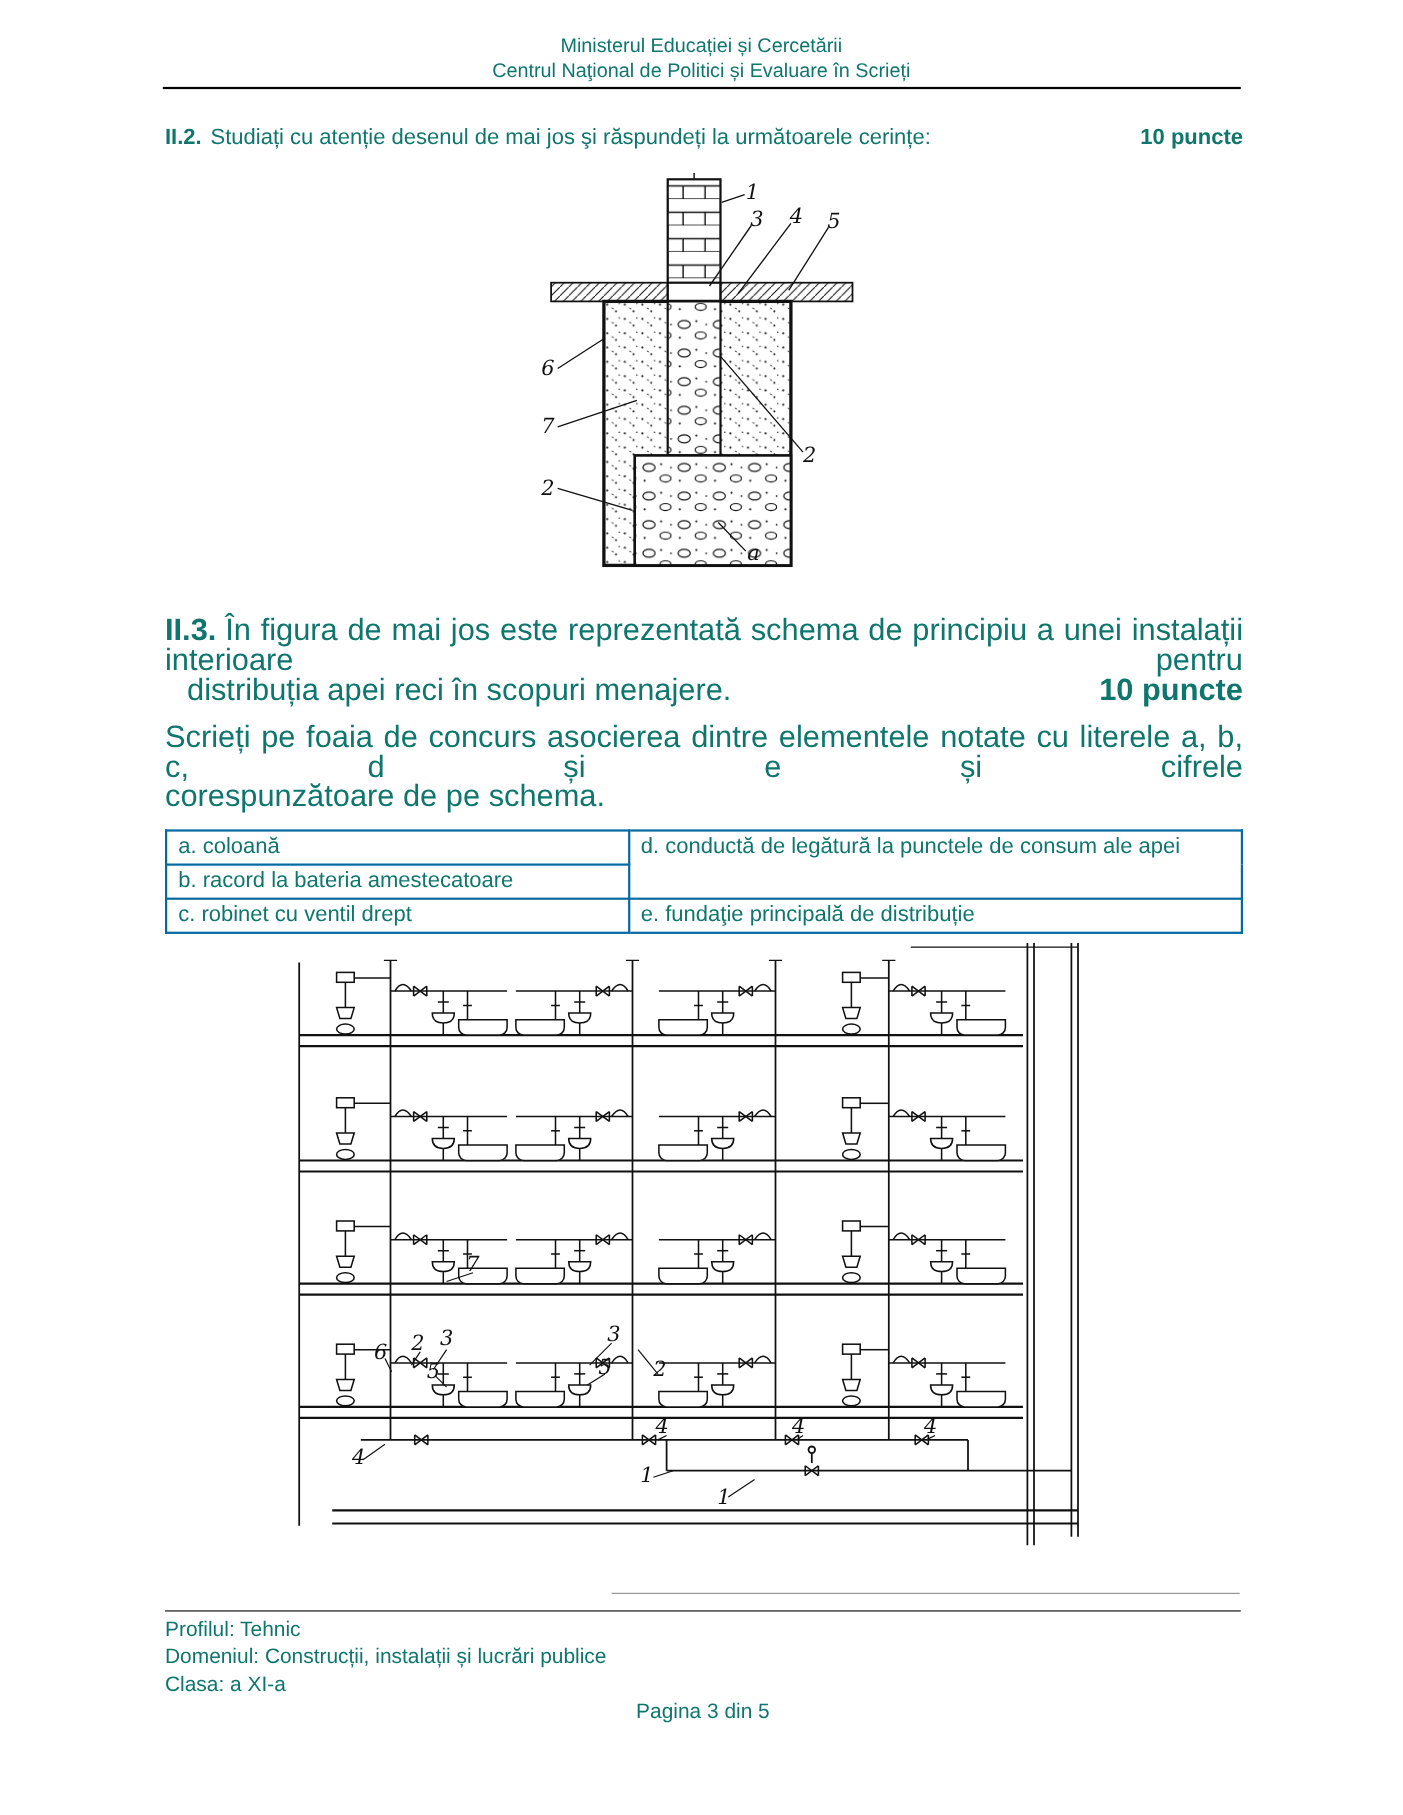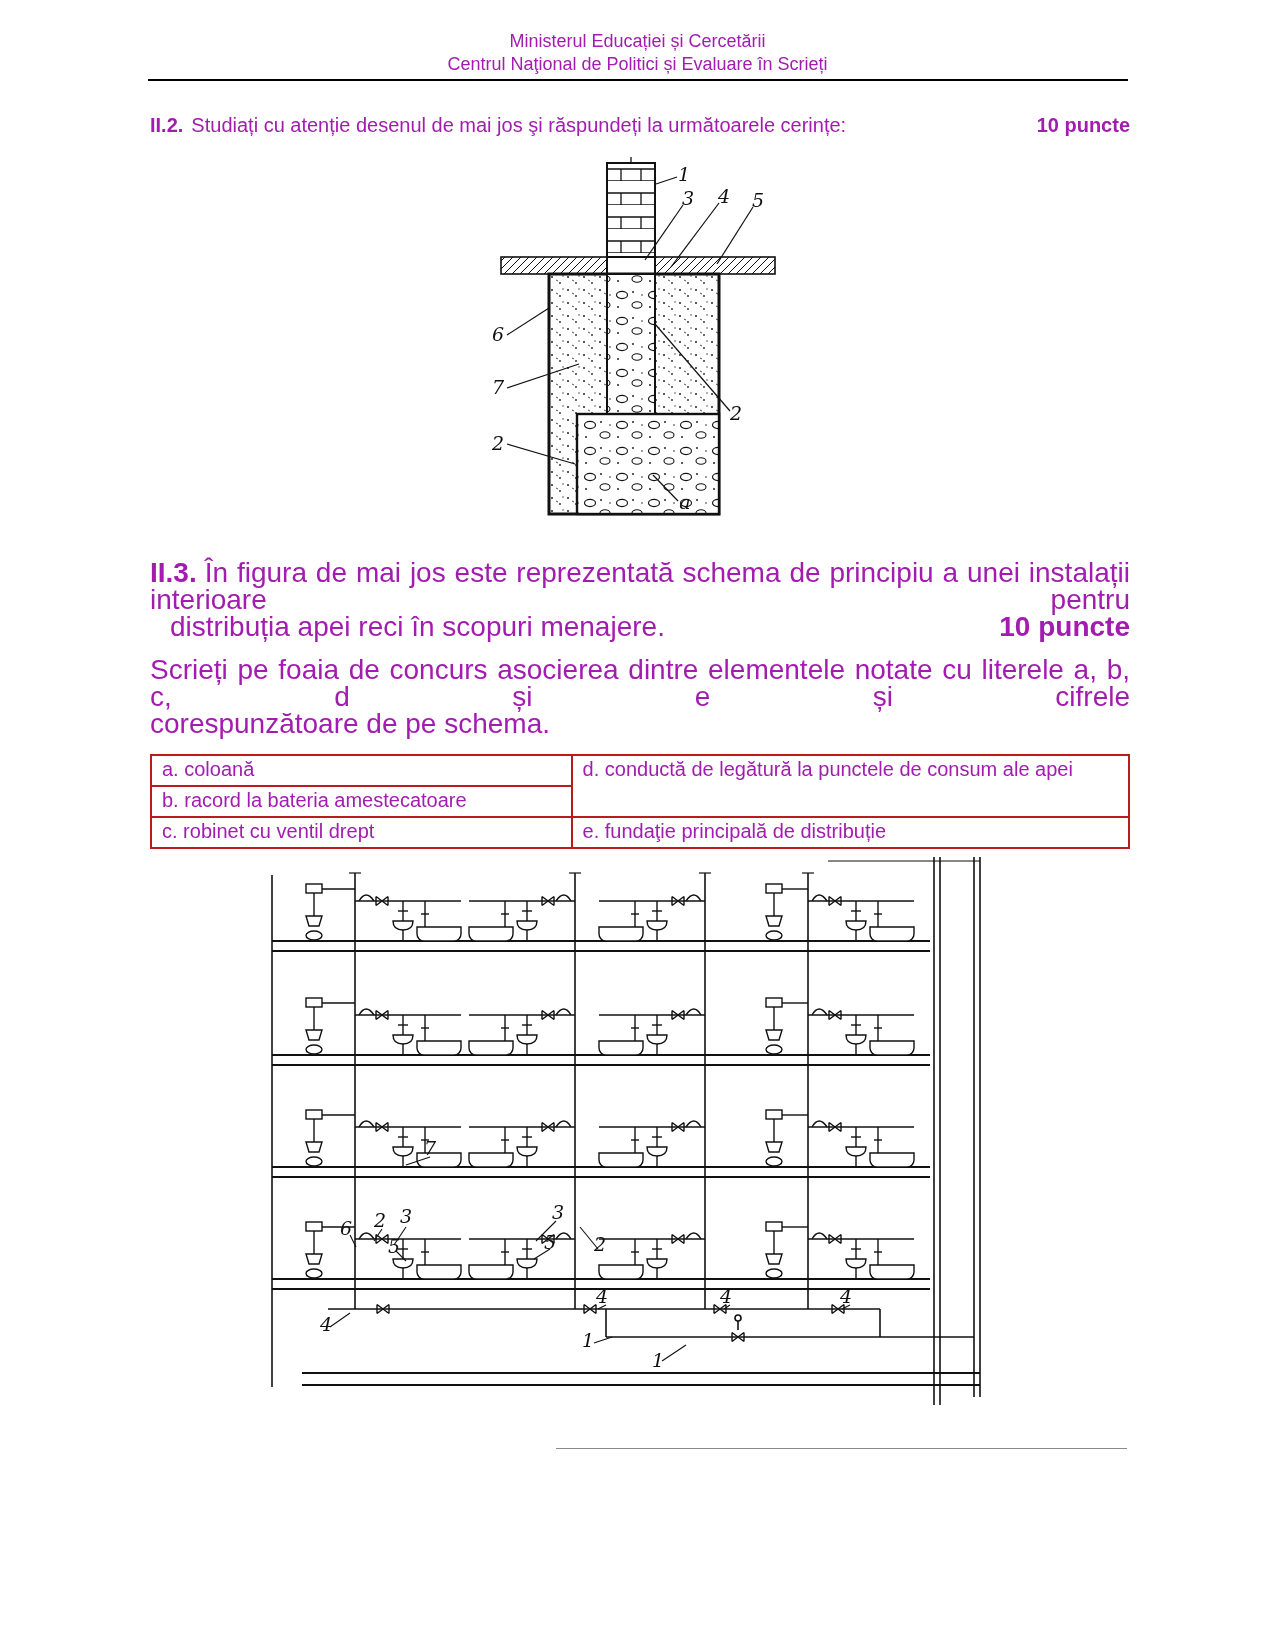--- a/index.html
+++ b/index.html
@@ -1,32 +1,32 @@
 <!DOCTYPE html>
 <html><head>
 <meta charset="utf-8">
 <style>
   * { margin:0; padding:0; box-sizing:border-box; }
   html,body { background:#ffffff; }
   body { font-family:"Liberation Sans", sans-serif; }
-  .page { position:relative; width:1275px; height:1650px; margin:0 auto; background:#fff; color:#a21caf; overflow:hidden; }
+  .page { position:relative; width:1275px; height:1650px; margin:0 auto; background:#fff; color:#0f766e; overflow:hidden; }
   .header { padding-top:30px; text-align:center; font-size:18px; line-height:23px; }
   .header-rule { border-top:2px solid #000; margin:3px 147px 0 148px; }
   .content { padding:0 145px 0 150px; }
   .q-line { display:flex; justify-content:space-between; align-items:baseline; margin-top:33px; font-size:20px;gap:32px; }
   .qnum { font-weight:bold; margin-right:8px; }
   .points { font-weight:bold; white-space:nowrap; margin-left:14px; }
   .q-items { margin-left:50px; font-size:20px; line-height:27.5px; margin-top:2px; }
   .fig1-wrap { width:310px; margin:20px auto 0; }
   .para { margin-top:24px; font-size:28px; line-height:27px; }
   .para.tight { margin-top:16px; }
   .jline { text-align:justify; text-align-last:justify; }
   .line2 { display:flex; justify-content:space-between; align-items:baseline;margin-left:20px; }
   .assoc-table { width:100%; border-collapse:collapse; margin-top:17px; font-size:20px; }
-  .assoc-table td { border:2px solid #b91c1c; padding:2px 10px 4px; vertical-align:top; height:31px; }
+  .assoc-table td { border:2px solid #0369a1; padding:2px 10px 4px; vertical-align:top; height:31px; }
   .assoc-table td.colL { width:43%; }
   .fig2-wrap { margin:8px 0 0 118px; width:720px; }
   .scan-line { position:absolute; left:556px; right:148px; top:1448px; border-top:1.5px solid #8a8a8a; }
   .footer { position:absolute; left:150px; right:147px; top:1464px; font-size:19px; line-height:25px; }
   .footer-rule { border-top:1.5px solid #000; margin-bottom:4px; }
   .footer-page { text-align:center; }
   svg { display:block; }
   .lbl text { font-family:"DejaVu Serif", serif; font-style:italic; font-size:19px; fill:#111; }
 </style>
 </head>
@@ -270,14 +270,21 @@
           <text x="320" y="490">1</text>
           <text x="390" y="510">1</text>
         </g>
       </svg>
     </div>
 
   </div>
 
   <div class="scan-line"></div>
 
+  <div class="footer">
+    <div class="footer-rule"></div>
+    <div>Profilul: Tehnic</div>
+    <div>Domeniul: Construcții, instalații și lucrări publice</div>
+    <div>Clasa: a XI-a</div>
+    <div class="footer-page">Pagina 3 din 5</div>
+  </div>
 
 </div>
 
 </body></html>

